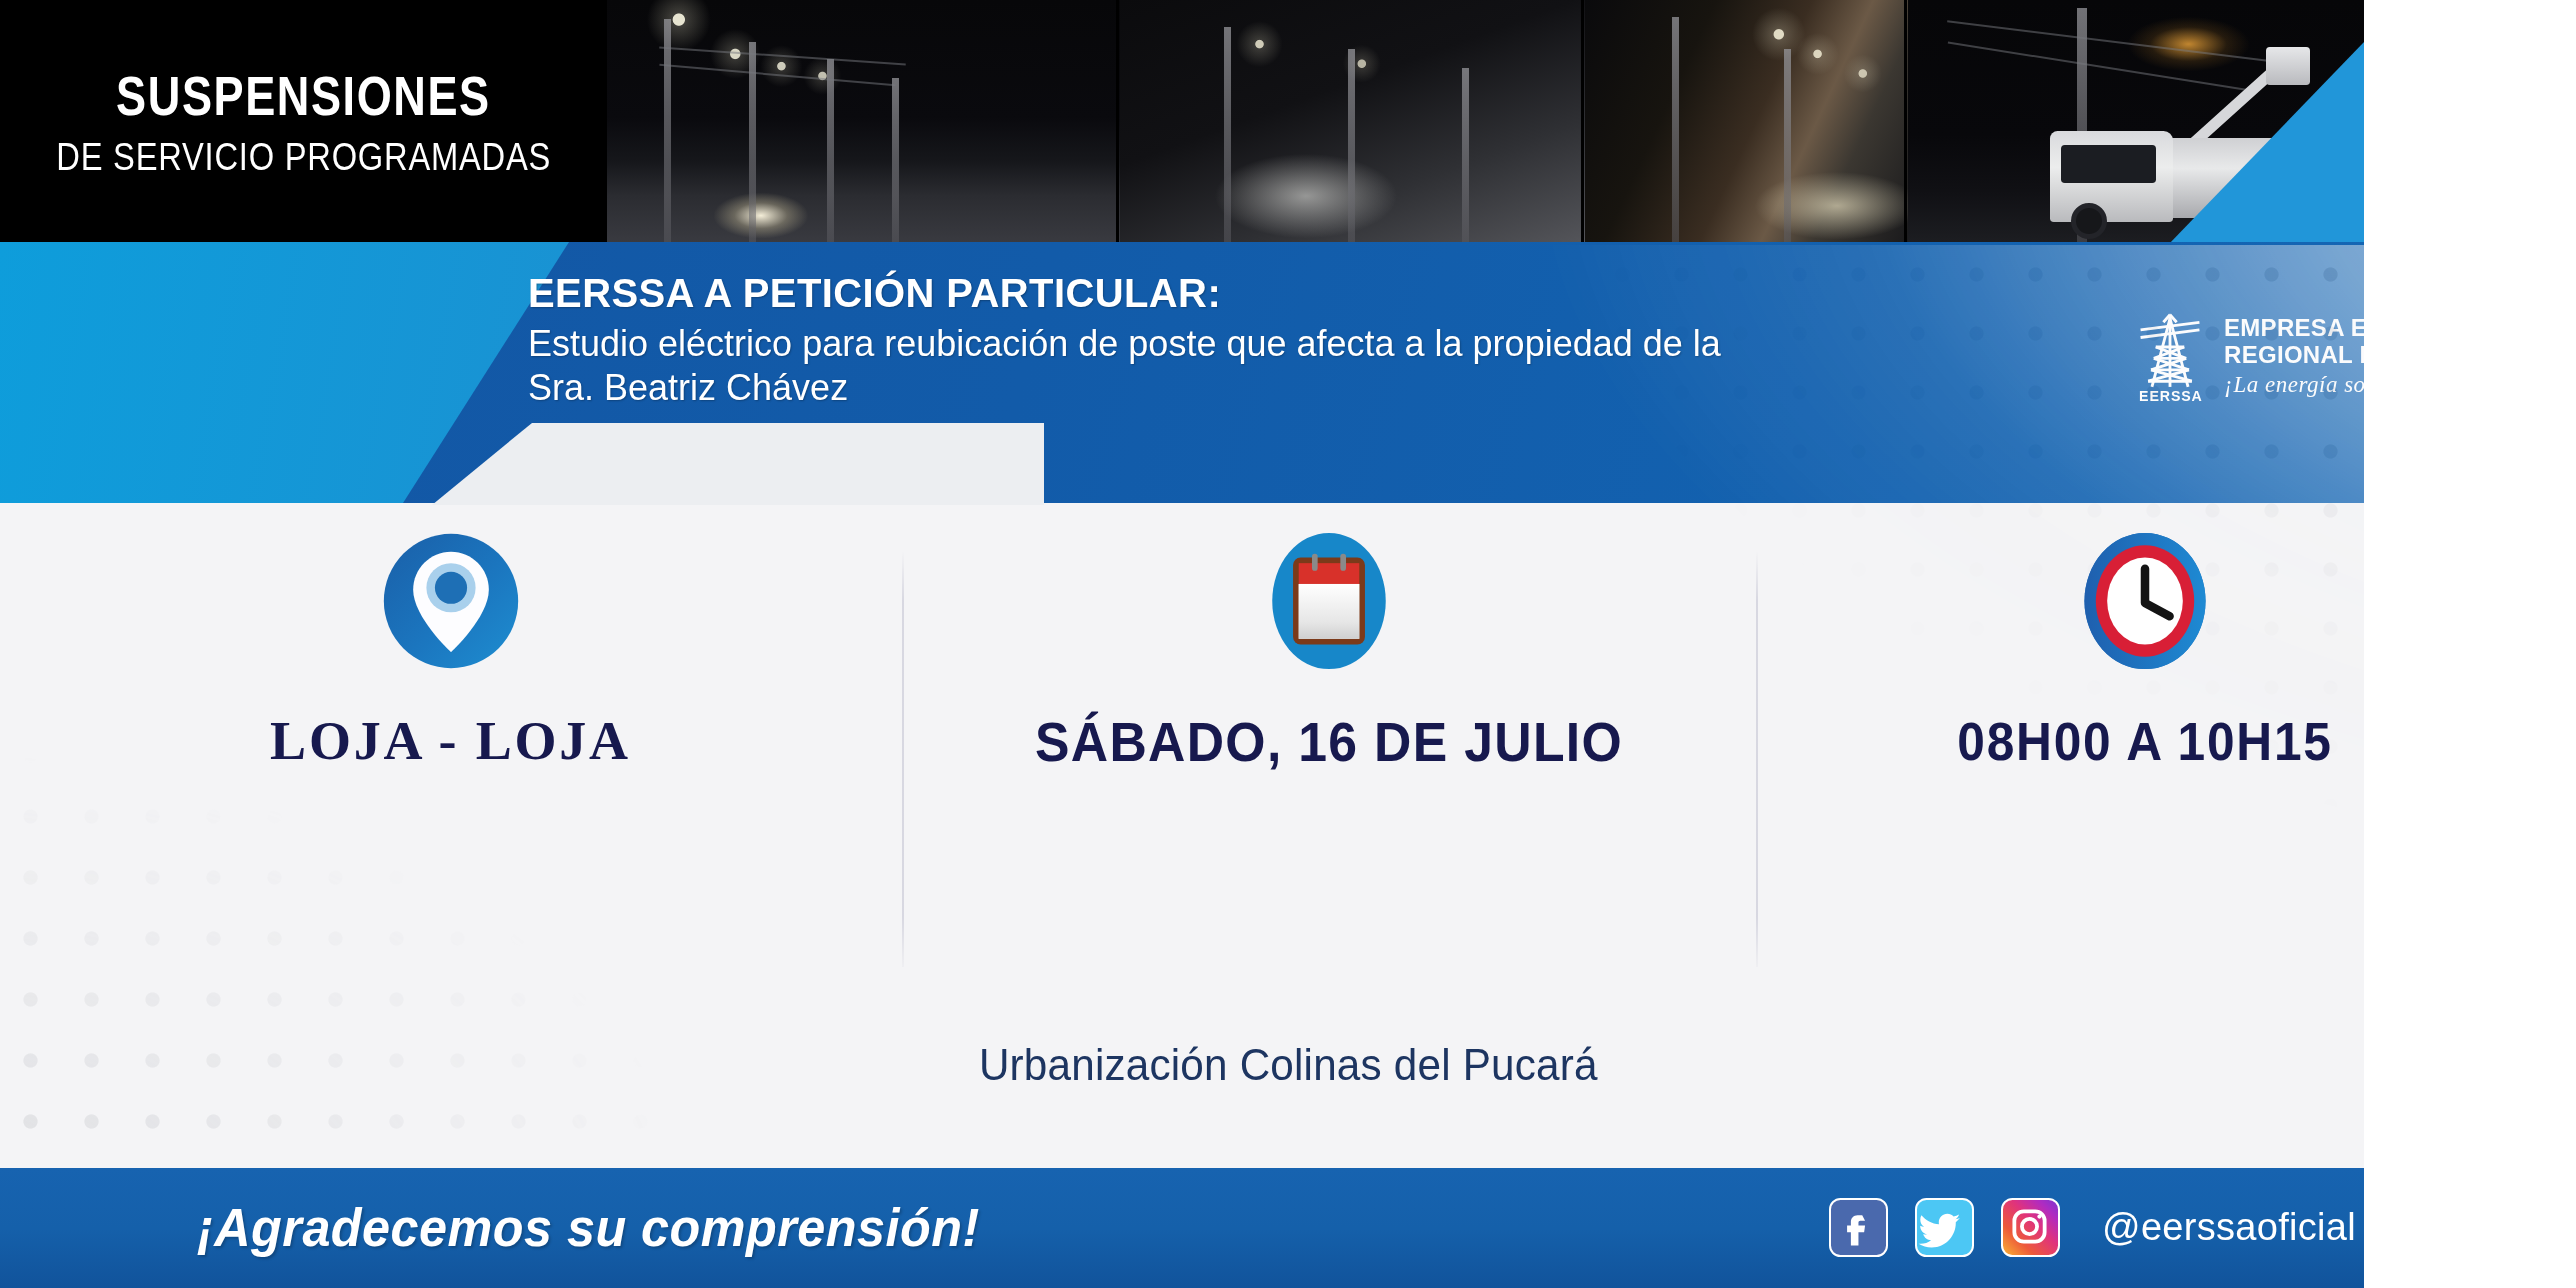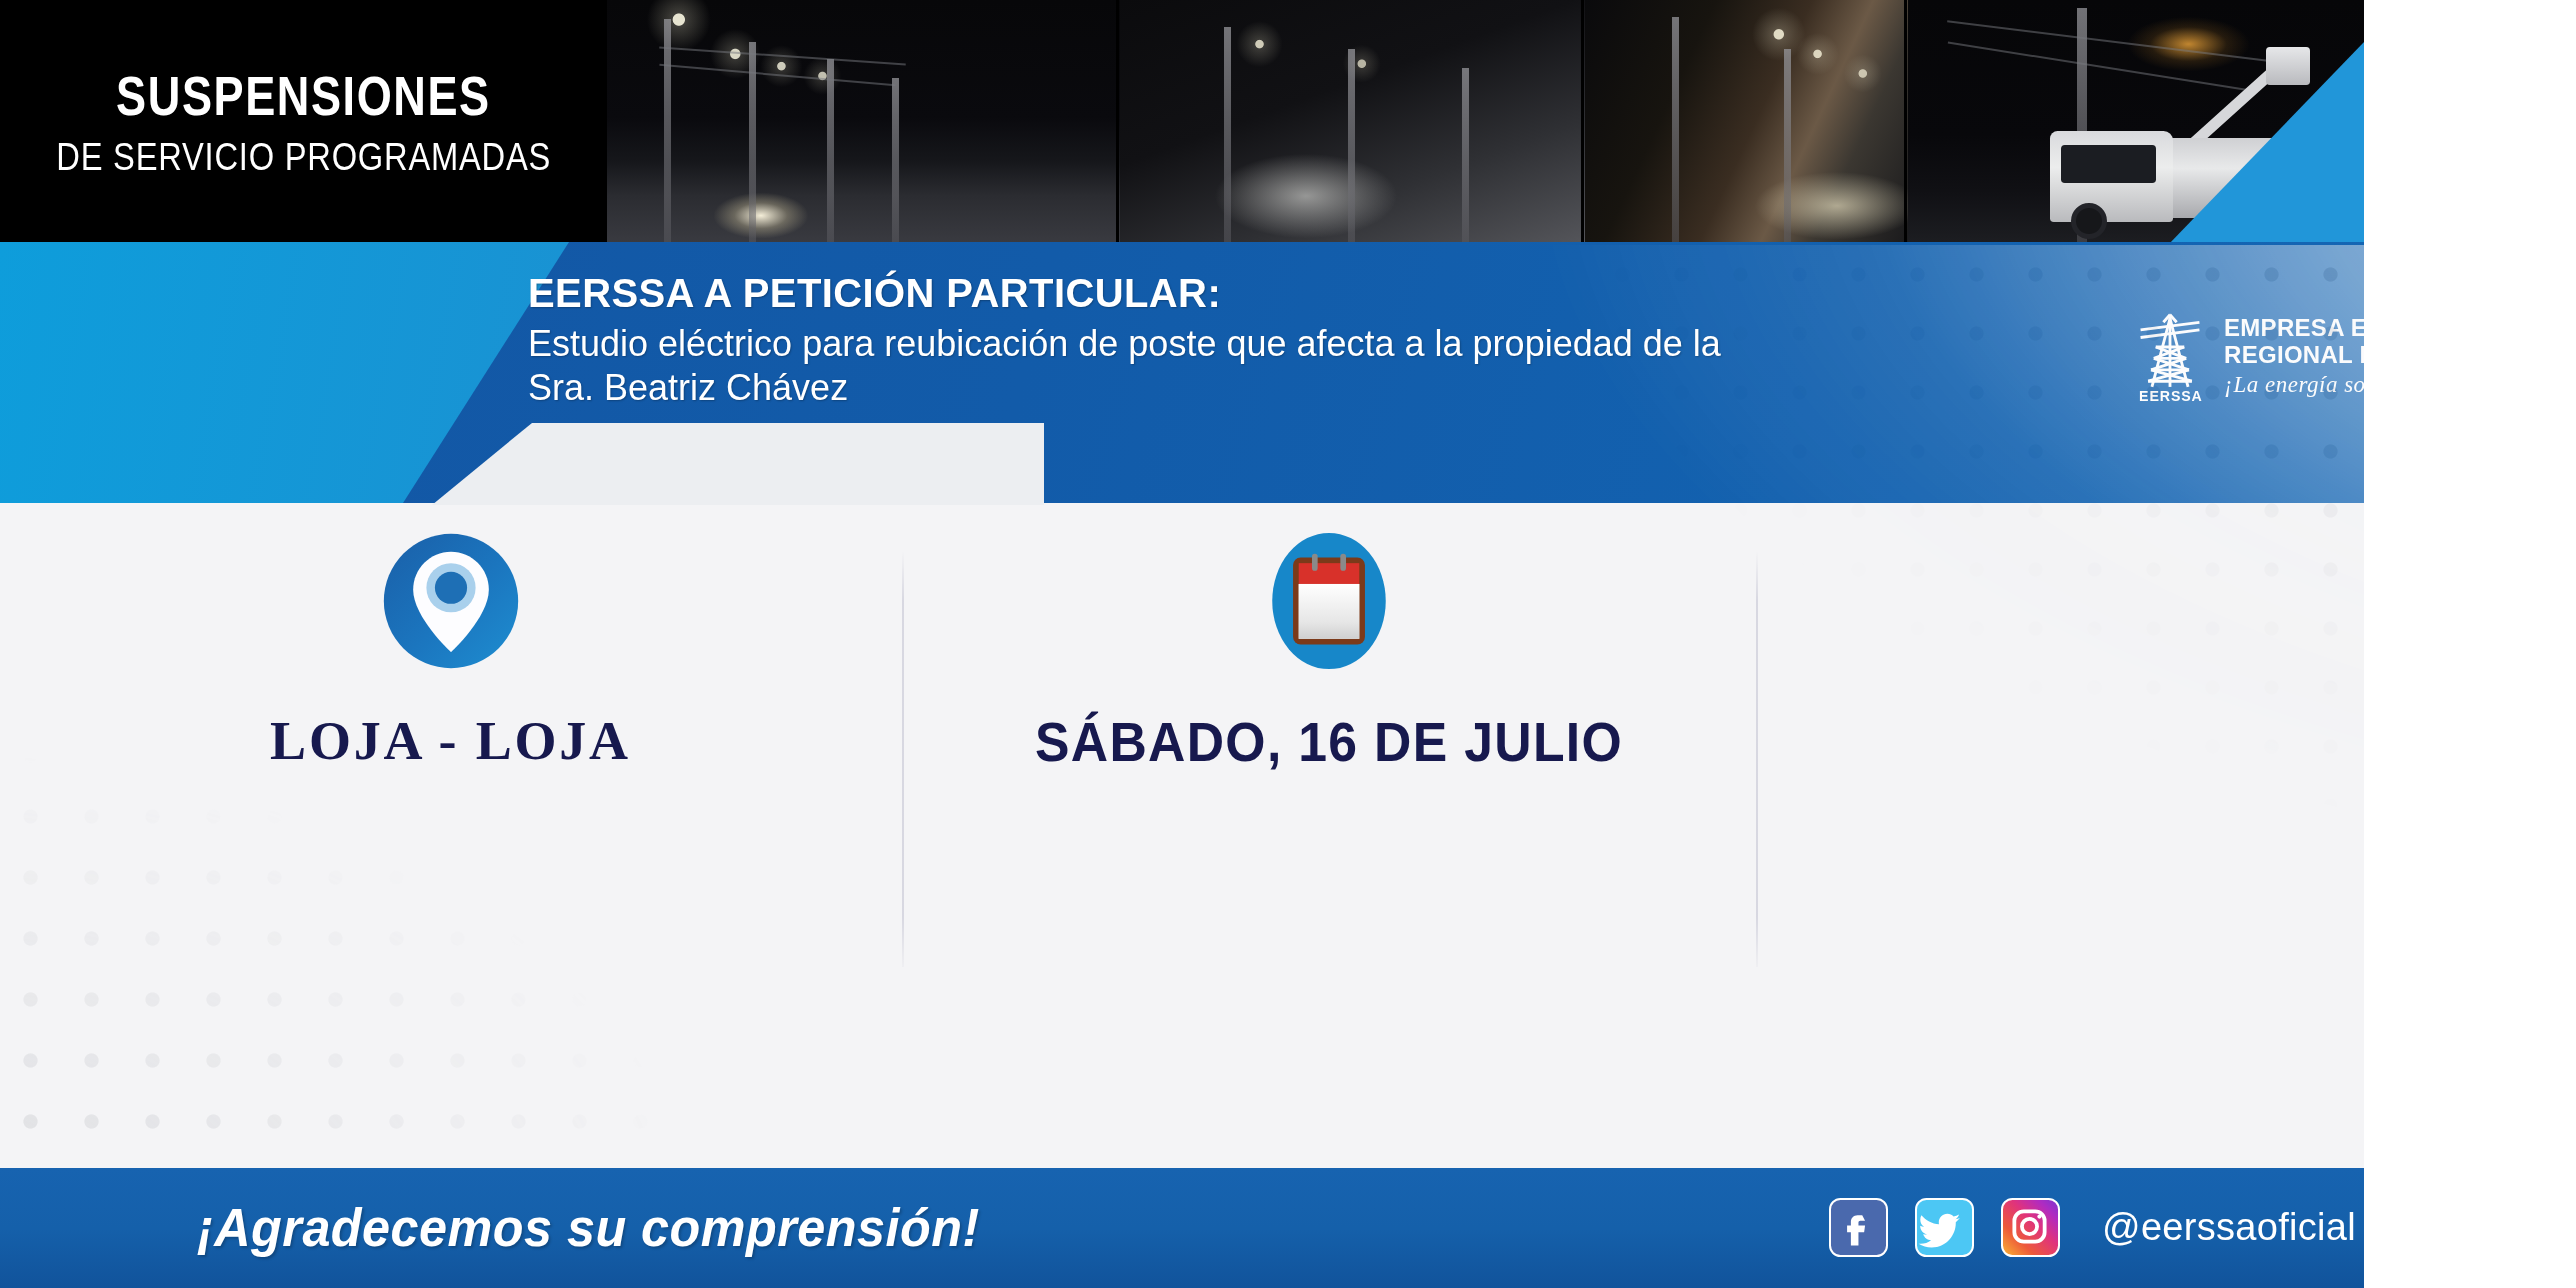--- a/index.html
+++ b/index.html
@@ -426,22 +426,41 @@
               <stop offset="100%" stop-color="#cfcfcf"></stop>
             </linearGradient>
           </defs>
           <rect x="56" y="24" width="6" height="18" rx="3" fill="#8a8a8a"></rect>
           <rect x="86" y="24" width="6" height="18" rx="3" fill="#8a8a8a"></rect>
         </svg>
       </div>
       <div class="col-label lbl-date">SÁBADO, 16 DE JULIO</div>
     </div>
 
+    <div class="col col-time">
+      <div class="icon-wrap">
+        <svg width="140" height="140" viewBox="0 0 148 148">
+          <ellipse cx="74" cy="74" rx="64" ry="72" fill="#1c6fc0"></ellipse>
+          <ellipse cx="74" cy="74" rx="64" ry="72" fill="url(#clkG)"></ellipse>
+          <defs>
+            <linearGradient id="clkG" x1="0" y1="0" x2="1" y2="0">
+              <stop offset="0%" stop-color="#1f5fae"></stop>
+              <stop offset="100%" stop-color="#1e8ad3"></stop>
+            </linearGradient>
+          </defs>
+          <ellipse cx="74" cy="74" rx="52" ry="59" fill="#d81f36"></ellipse>
+          <ellipse cx="74" cy="74" rx="40" ry="46" fill="#ffffff"></ellipse>
+          <path d="M74 40 L74 76 L100 90" stroke="#141414" stroke-width="9" fill="none" stroke-linecap="round" stroke-linejoin="round"></path>
+        </svg>
+      </div>
+      <div class="col-label lbl-time">08H00 A 10H15</div>
+    </div>
 
     <div class="sectors">
+      <div><span class="sectors-v">Urbanización Colinas del Pucará</span></div>
     </div>
   </div>
 
   <div class="footer">
     <div class="footer-thanks">¡Agradecemos su comprensión!</div>
 
     <div class="socials">
       <a class="sico sico-fb">
         <svg width="53" height="53" viewBox="0 0 56 56">
           <path d="M33 16 h-5 c-4 0 -7 3 -7 7 v4 h-4 v7 h4 v14 h8 v-14 h6 l1 -7 h-7 v-3 c0 -1.2 .9 -2 2 -2 h5 z" fill="#ffffff"></path>

